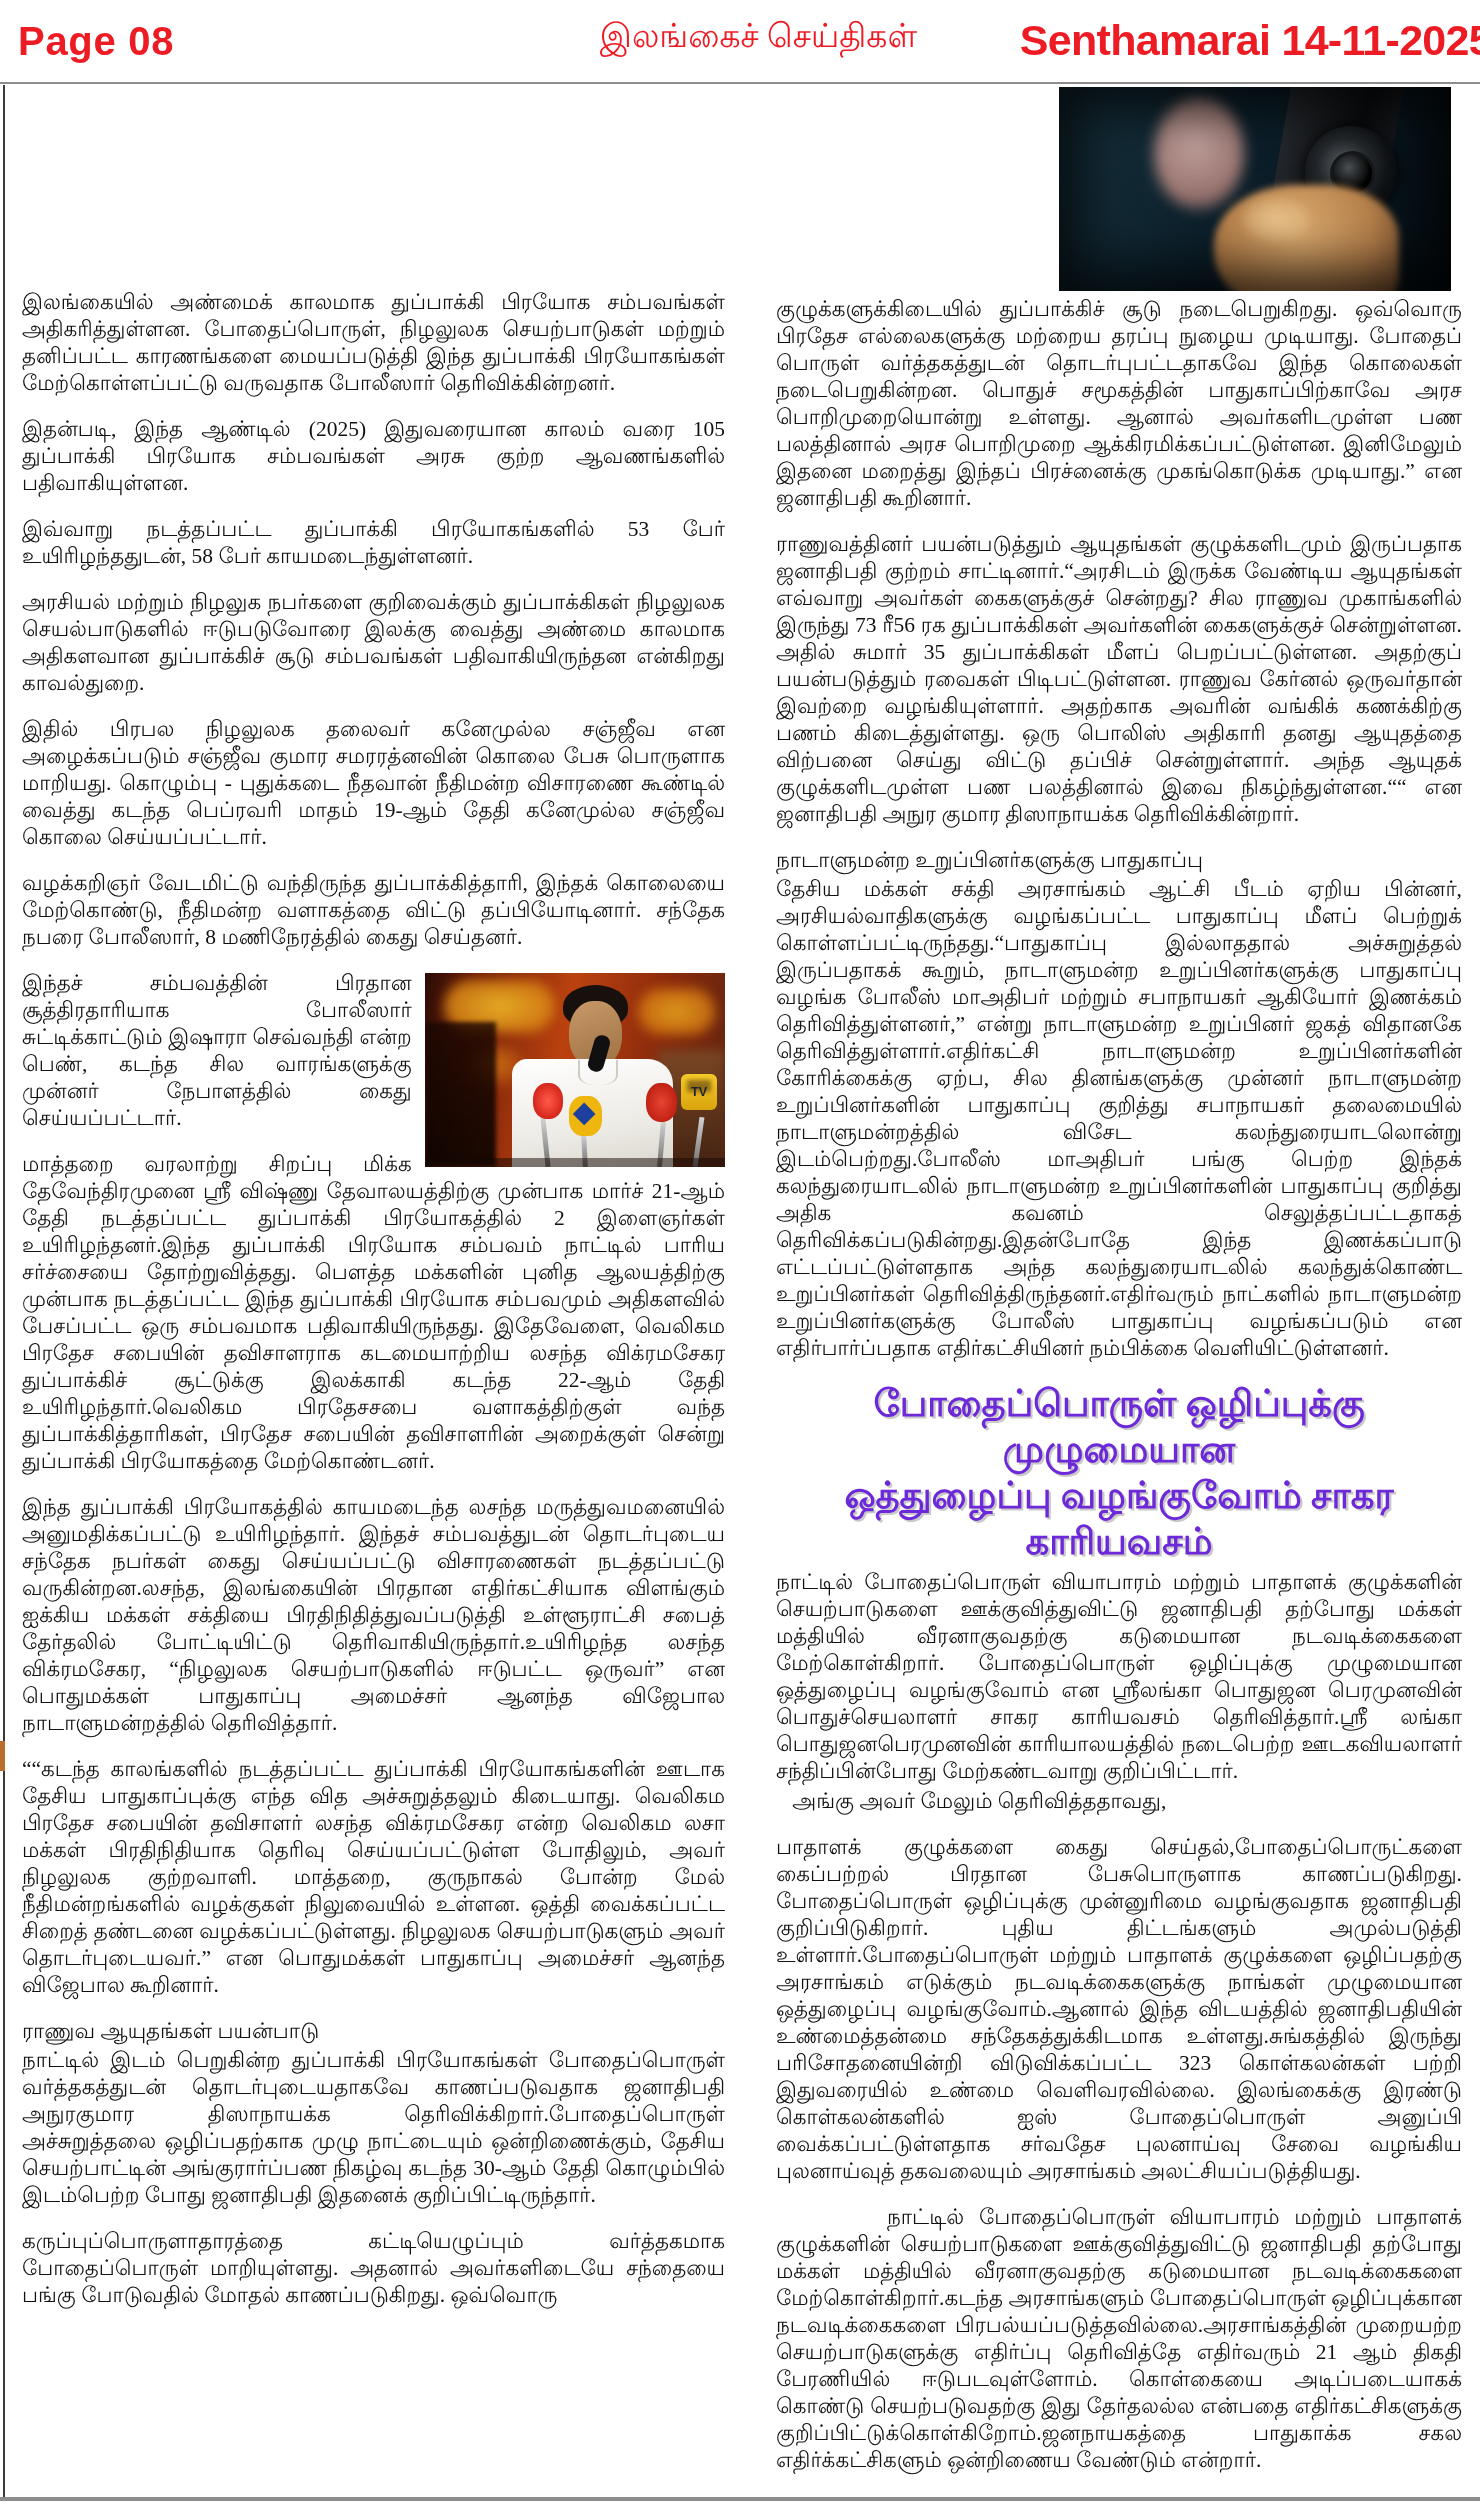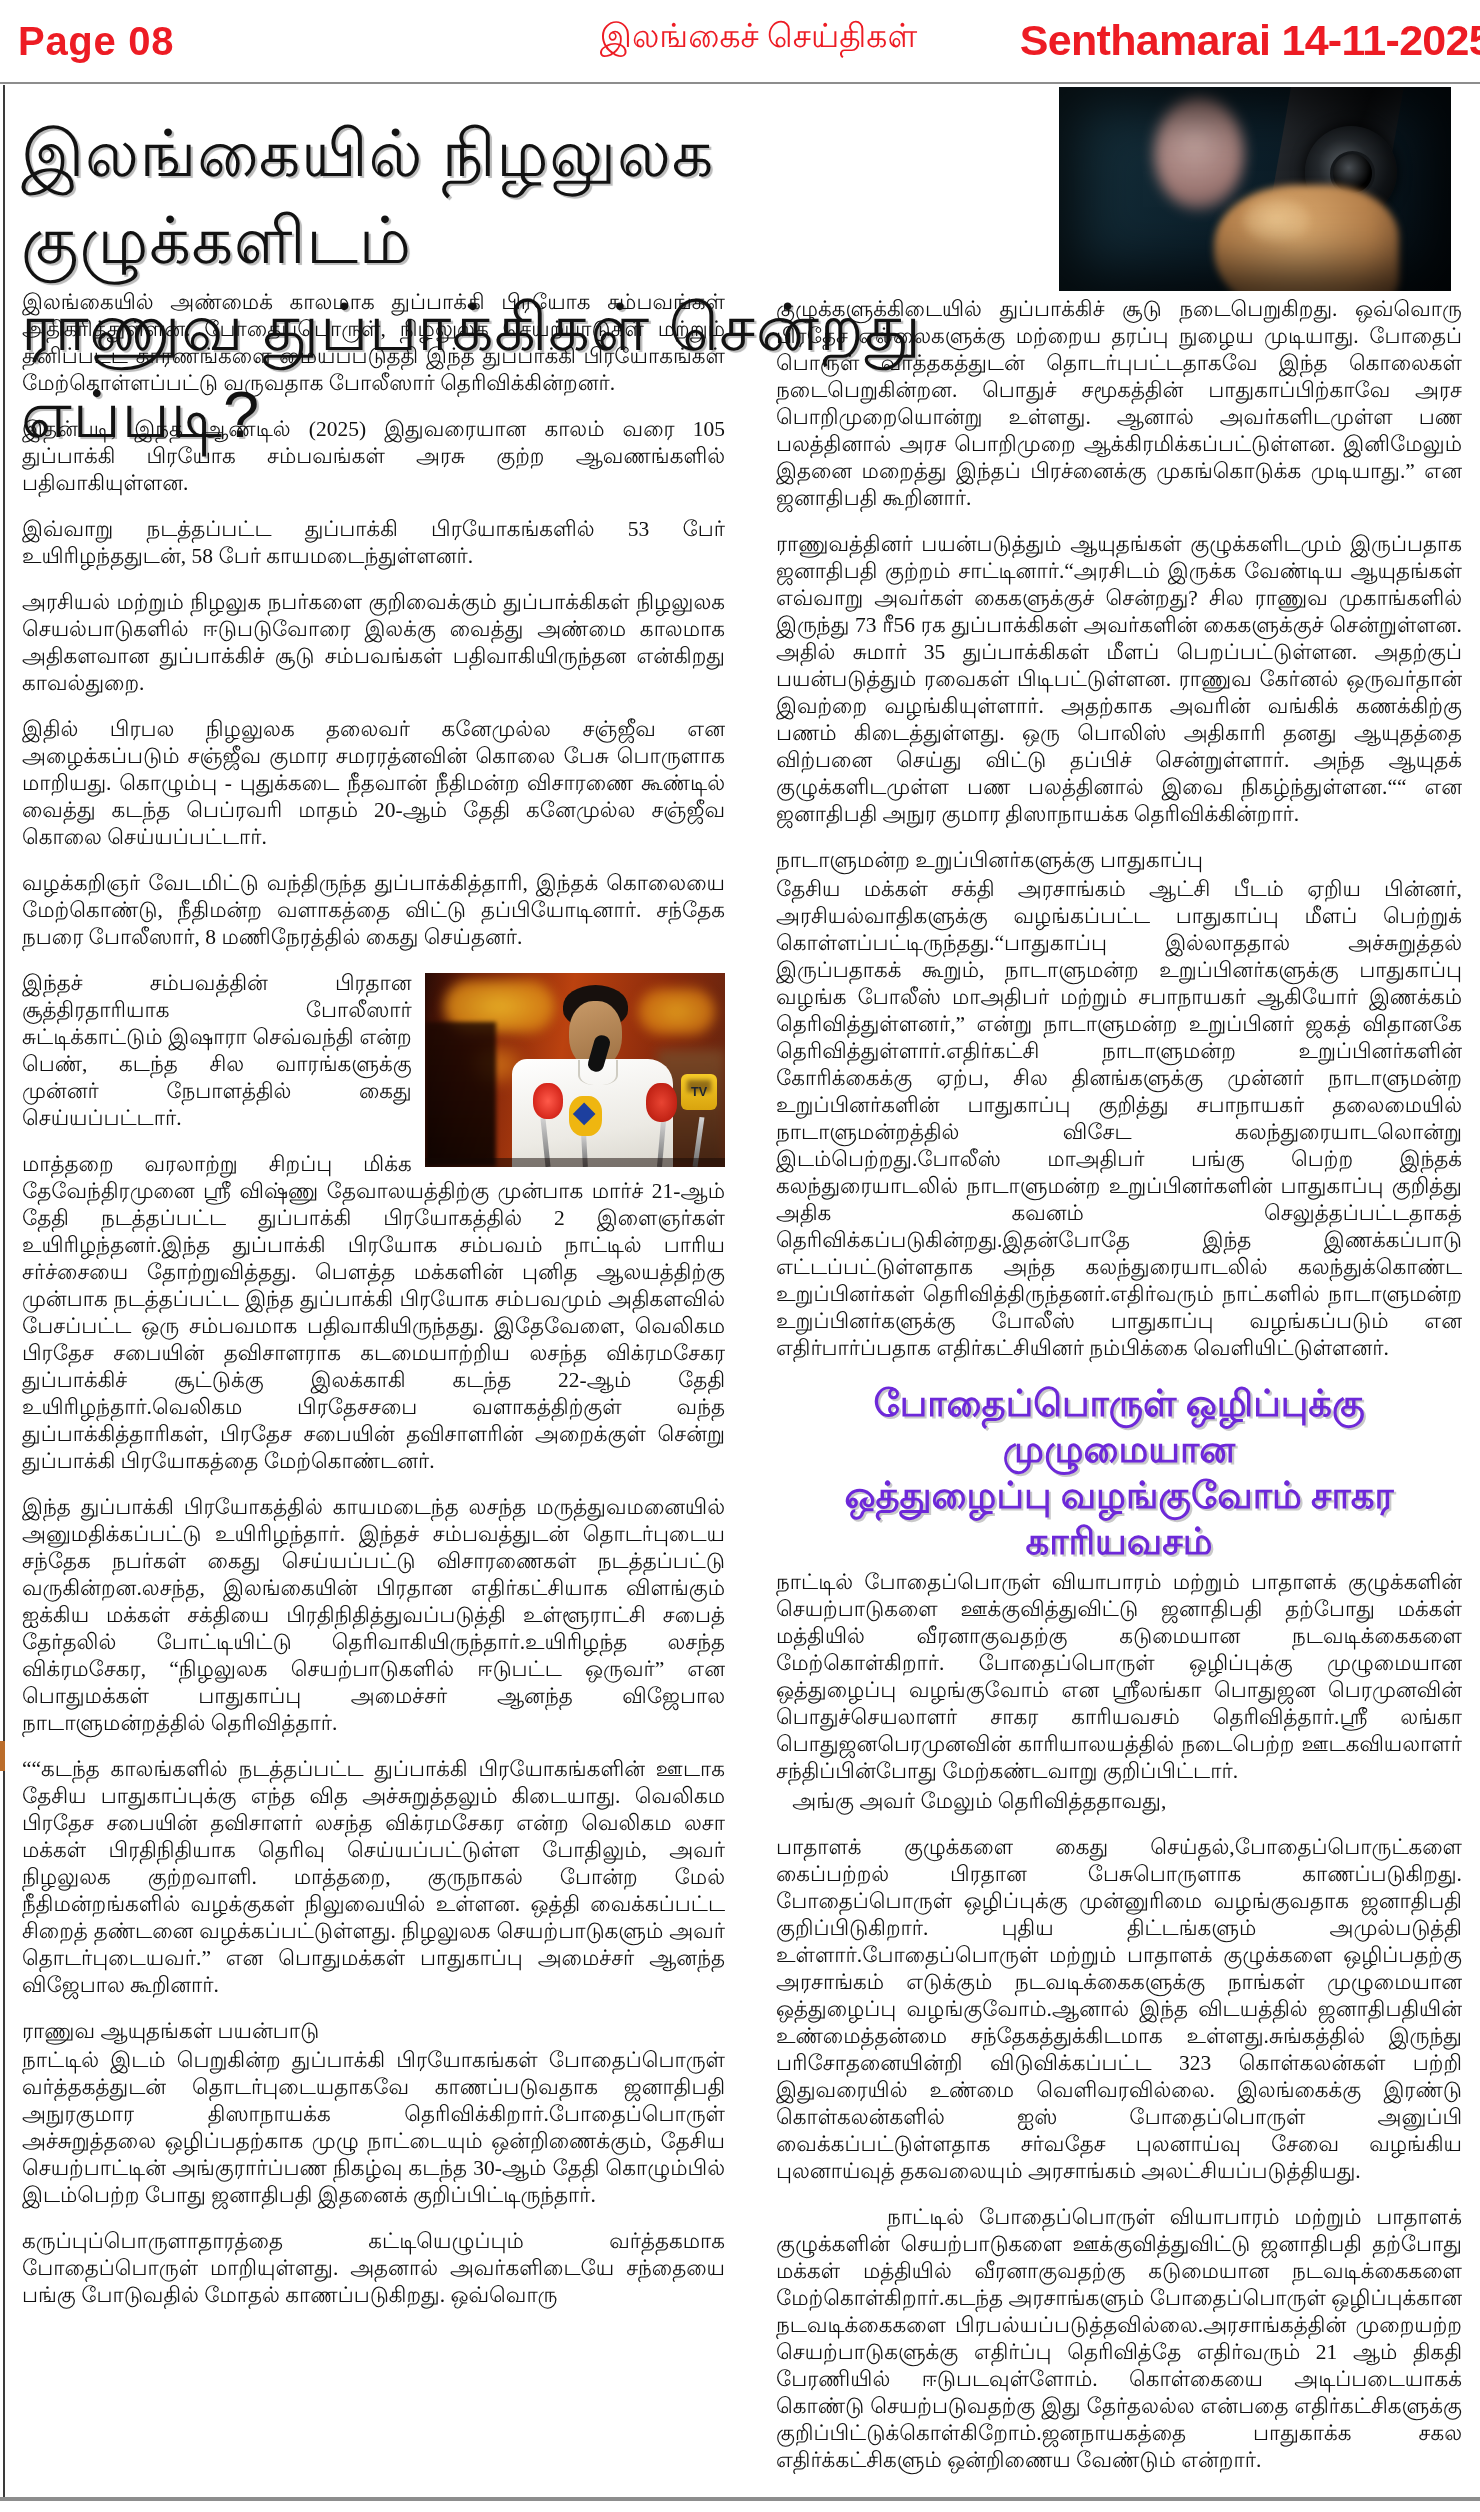--- a/index.html
+++ b/index.html
@@ -111,28 +111,27 @@
     <div class="gp-face"></div>
     <div class="gp-slide"></div>
     <div class="gp-muzzle">
       <div class="gp-bore"></div>
     </div>
     <div class="gp-hand"></div>
     <div class="gp-knuckle"></div>
     <div class="gp-vignette"></div>
   </div>
 
-  <h1 class="headline"><span>இலங்கையில் நிழலுலக குழுக்களிடம்</span><br><span>ராணுவ துப்பாக்கிகள் சென்றது எப்படி?</span></h1>
 
   <div class="col col-left">
     <p>இலங்கையில் அண்மைக் காலமாக துப்பாக்கி பிரயோக சம்பவங்கள் அதிகரித்துள்ளன. போதைப்பொருள், நிழலுலக செயற்பாடுகள் மற்றும் தனிப்பட்ட காரணங்களை மையப்படுத்தி இந்த துப்பாக்கி பிரயோகங்கள் மேற்கொள்ளப்பட்டு வருவதாக போலீஸார் தெரிவிக்கின்றனர்.</p>
     <p>இதன்படி, இந்த ஆண்டில் (2025) இதுவரையான காலம் வரை 105 துப்பாக்கி பிரயோக சம்பவங்கள் அரசு குற்ற ஆவணங்களில் பதிவாகியுள்ளன.</p>
     <p>இவ்வாறு நடத்தப்பட்ட துப்பாக்கி பிரயோகங்களில் 53 பேர் உயிரிழந்ததுடன், 58 பேர் காயமடைந்துள்ளனர்.</p>
     <p>அரசியல் மற்றும் நிழலுக நபர்களை குறிவைக்கும் துப்பாக்கிகள் நிழலுலக செயல்பாடுகளில் ஈடுபடுவோரை இலக்கு வைத்து அண்மை காலமாக அதிகளவான துப்பாக்கிச் சூடு சம்பவங்கள் பதிவாகியிருந்தன என்கிறது காவல்துறை.</p>
-    <p>இதில் பிரபல நிழலுலக தலைவர் கனேமுல்ல சஞ்ஜீவ என அழைக்கப்படும் சஞ்ஜீவ குமார சமரரத்னவின் கொலை பேசு பொருளாக மாறியது. கொழும்பு - புதுக்கடை நீதவான் நீதிமன்ற விசாரணை கூண்டில் வைத்து கடந்த பெப்ரவரி மாதம் 20-ஆம் தேதி கனேமுல்ல சஞ்ஜீவ கொலை செய்யப்பட்டார்.</p>
+    <p>இதில் பிரபல நிழலுலக தலைவர் கனேமுல்ல சஞ்ஜீவ என அழைக்கப்படும் சஞ்ஜீவ குமார சமரரத்னவின் கொலை பேசு பொருளாக மாறியது. கொழும்பு - புதுக்கடை நீதவான் நீதிமன்ற விசாரணை கூண்டில் வைத்து கடந்த பெப்ரவரி மாதம் 19-ஆம் தேதி கனேமுல்ல சஞ்ஜீவ கொலை செய்யப்பட்டார்.</p>
     <p>வழக்கறிஞர் வேடமிட்டு வந்திருந்த துப்பாக்கித்தாரி, இந்தக் கொலையை மேற்கொண்டு, நீதிமன்ற வளாகத்தை விட்டு தப்பியோடினார். சந்தேக நபரை போலீஸார், 8 மணிநேரத்தில் கைது செய்தனர்.</p>
 
     <div class="speaker-photo">
       <div class="sp-glyph1"></div>
       <div class="sp-glyph2"></div>
       <div class="sp-glyph3"></div>
       <div class="sp-dark"></div>
       <div class="sp-crowd"></div>
       <div class="sp-stem-main"></div>
       <div class="sp-hair"></div>

